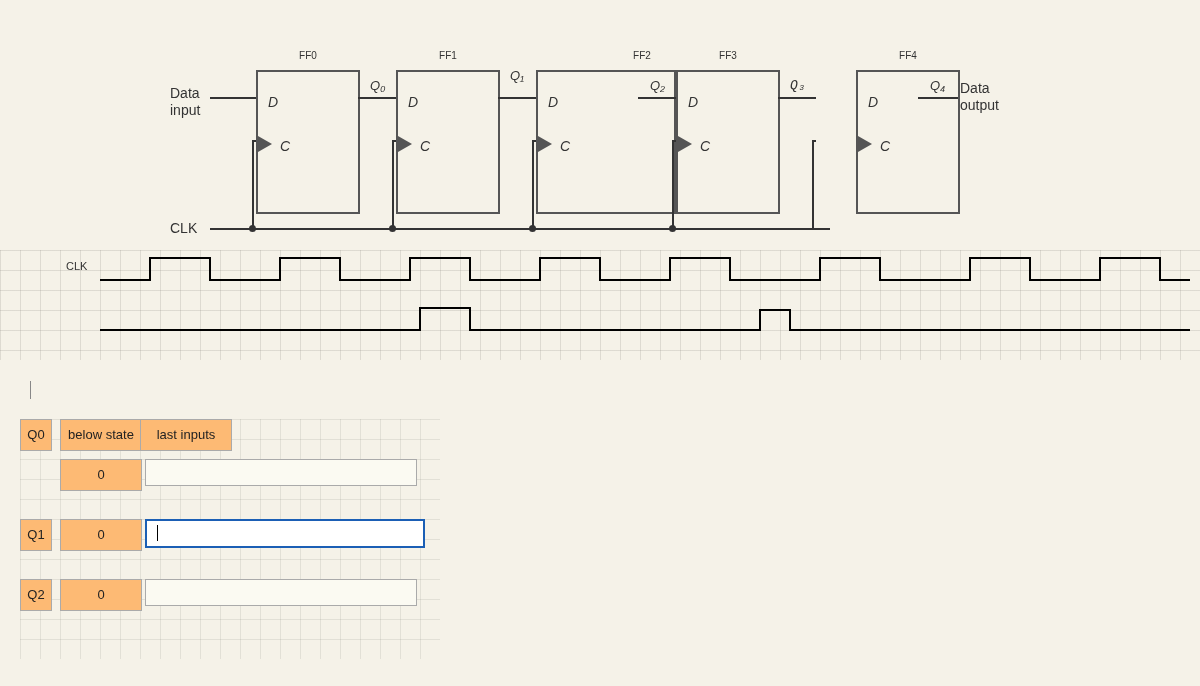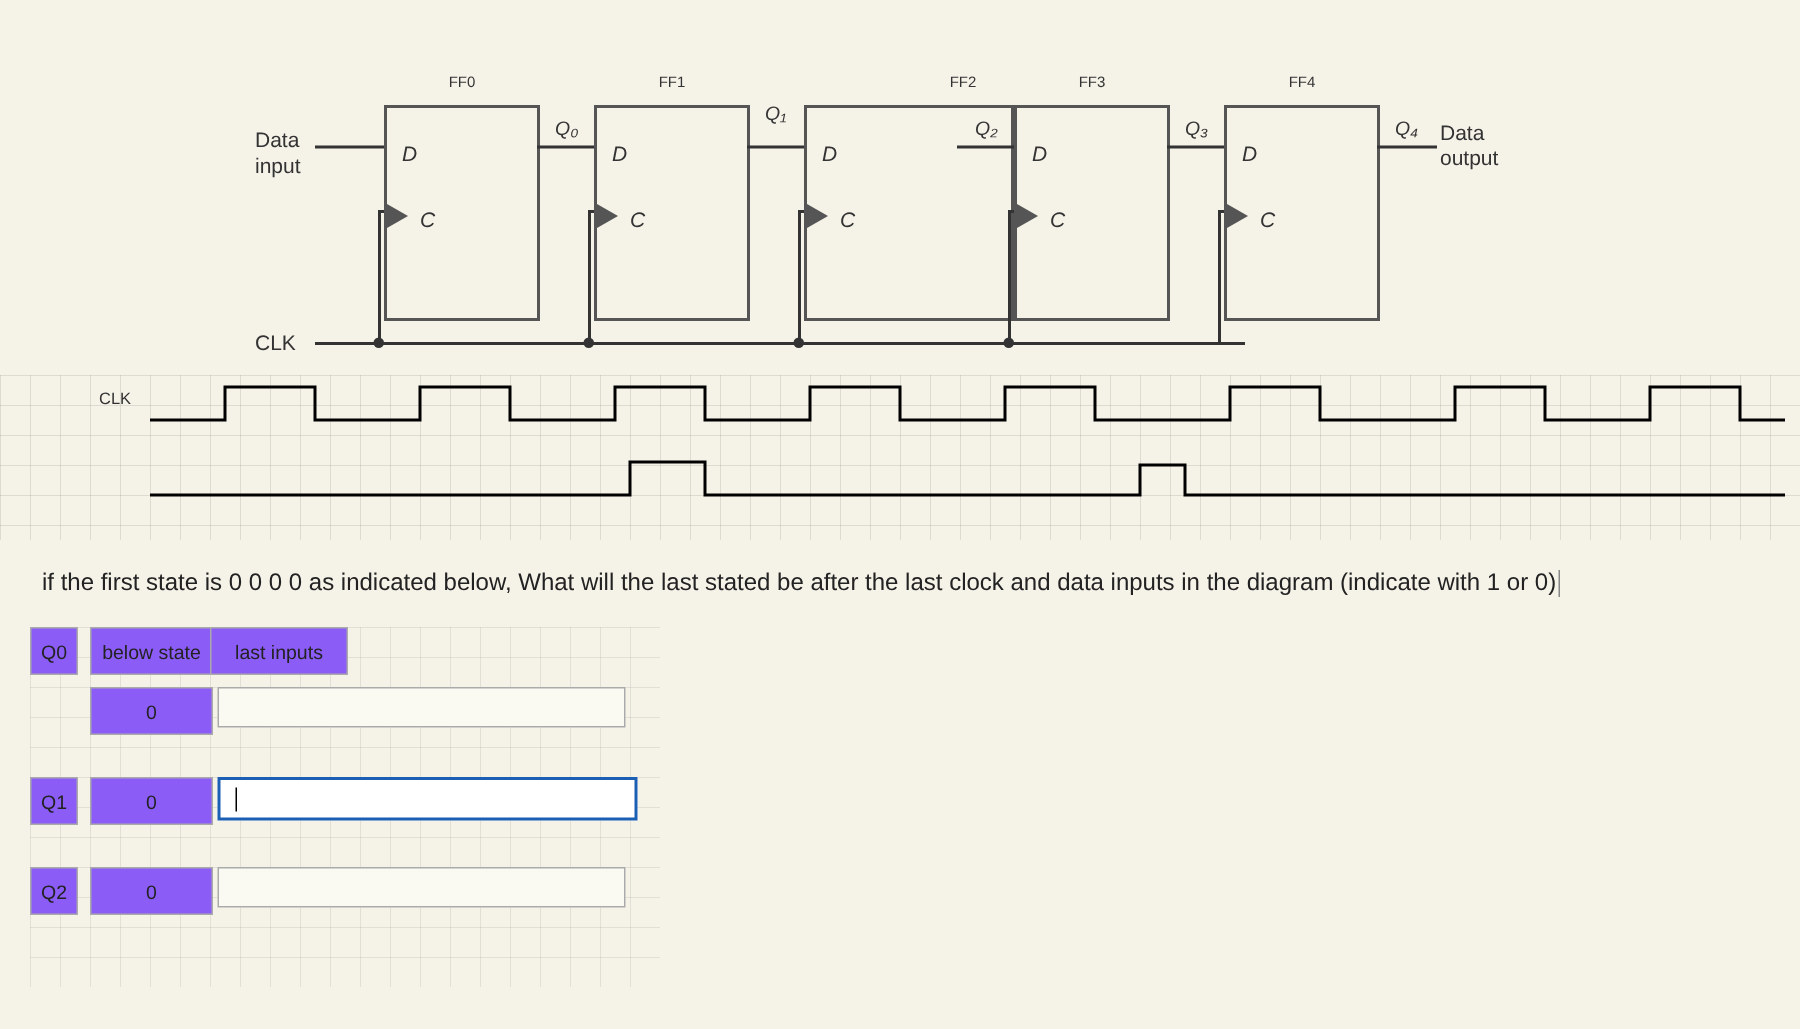--- a/index.html
+++ b/index.html
@@ -135,21 +135,21 @@
     margin-top: 20px;
     position: relative;
   }
   .cell {
     position: absolute;
     border: 1px solid #aaa;
     font-size: 13px;
     display: flex;
     align-items: center;
     justify-content: center;
-    background: #8b5cf6;
+    background: #fdba74;
     color: #222;
   }
   .input-cell {
     border: 1px solid #aaa;
     background: #fbfaf2;
   }
   .active-cell {
     border: 2px solid #1b5fb5;
     background: #fff;
   }
@@ -203,24 +203,24 @@
   </div>
   <div class="q-label" style="left:650px; top:48px;">Q₂</div>
   <div class="wire" style="left:638px; top:67px; width:38px; height:2px;"></div>
 
   <div class="ff-box" style="left:676px; top:40px;">
     <div class="ff-label-top">FF3</div>
     <div class="d-label">D</div>
     <div class="clock-tri"></div>
     <div class="c-label">C</div>
   </div>
-  <div class="q-label" style="left:790px; top:48px;">Q₃</div>
+  <div class="q-label" style="left:790px; top:48px;font-family:Liberation Mono, monospace;">Q₃</div>
   <div class="wire" style="left:778px; top:67px; width:38px; height:2px;"></div>
 
-  <div class="ff-box" style="left:816px; top:40px;">
+  <div class="ff-box" style="left:856px; top:40px;">
     <div class="ff-label-top">FF4</div>
     <div class="d-label">D</div>
     <div class="clock-tri"></div>
     <div class="c-label">C</div>
   </div>
   <div class="q-label" style="left:930px; top:48px;">Q₄</div>
   <div class="wire" style="left:918px; top:67px; width:40px; height:2px;"></div>
 
   <div class="wire" style="left:210px; top:198px; width:620px; height:2px;"></div>
 
@@ -260,21 +260,21 @@
 
     <path class="clk-wave" d="
       M 100 80 L 420 80 L 420 58 L 470 58 L 470 80
       L 760 80 L 760 60 L 790 60 L 790 80
       L 1190 80
     "></path>
   </svg>
 </div>
 
 <div class="question-text">
-  <span>if the first state is 0 0 0 0 as indicated below, What will the last stated be after the last clock and data inputs in the diagram (indicate with 1 or 0)</span><span class="cursor"></span>
+  <span class="cursor"></span>
 </div>
 
 <div class="state-table-wrap">
   <div style="position:relative; width:420px; height:240px;">
     <div class="grid-bg"></div>
 
     <div class="cell" style="left:40px; top:0; width:80px; height:30px;">below state</div>
     <div class="cell" style="left:120px; top:0; width:90px; height:30px;">last inputs</div>
 
     <div class="cell" style="left:0; top:40; width:30px; height:30px;">Q0</div>

